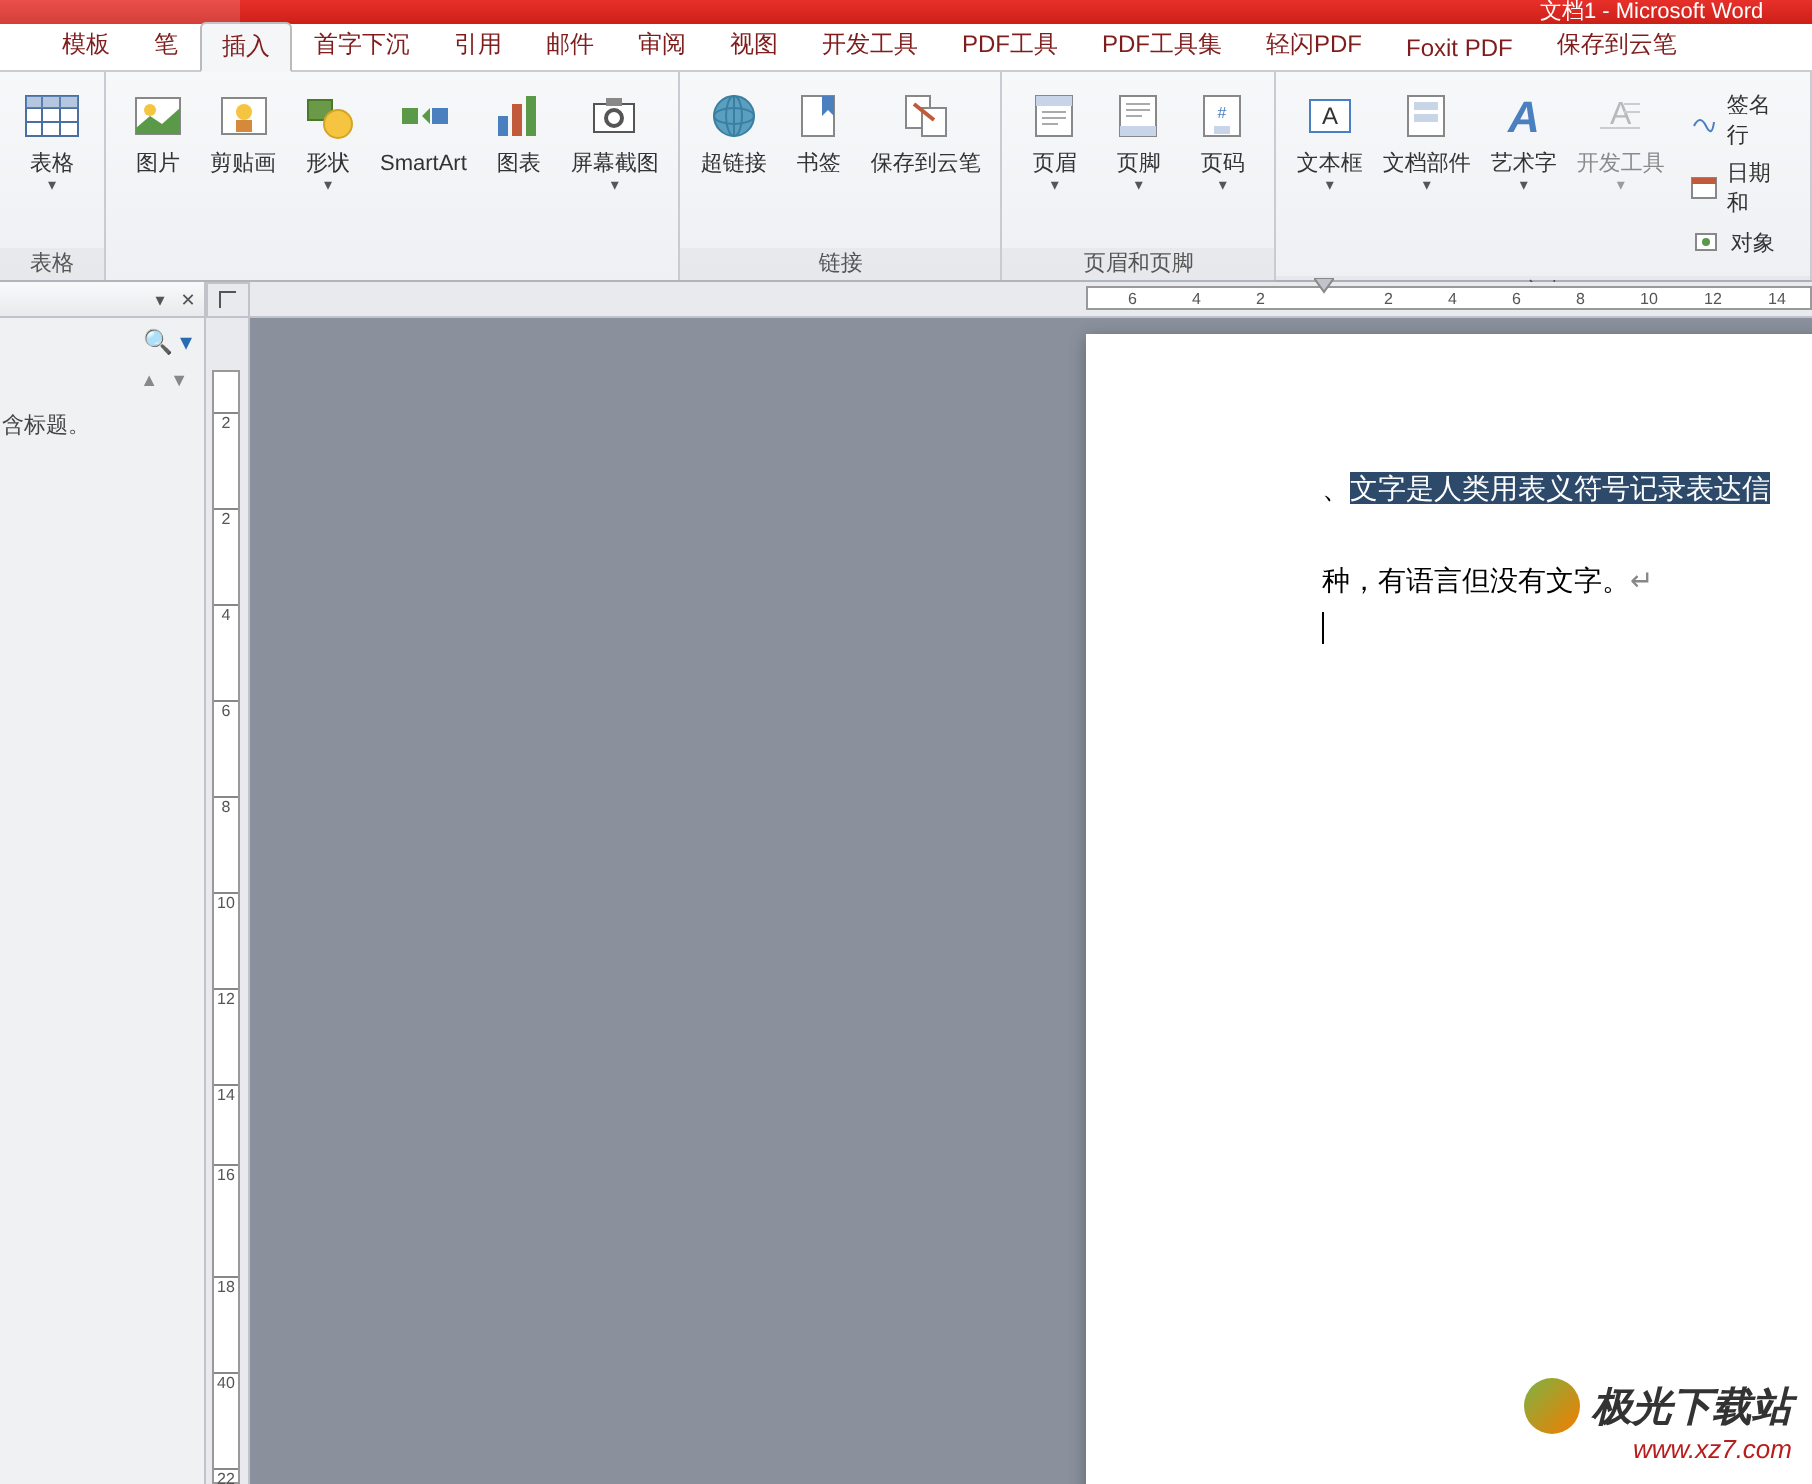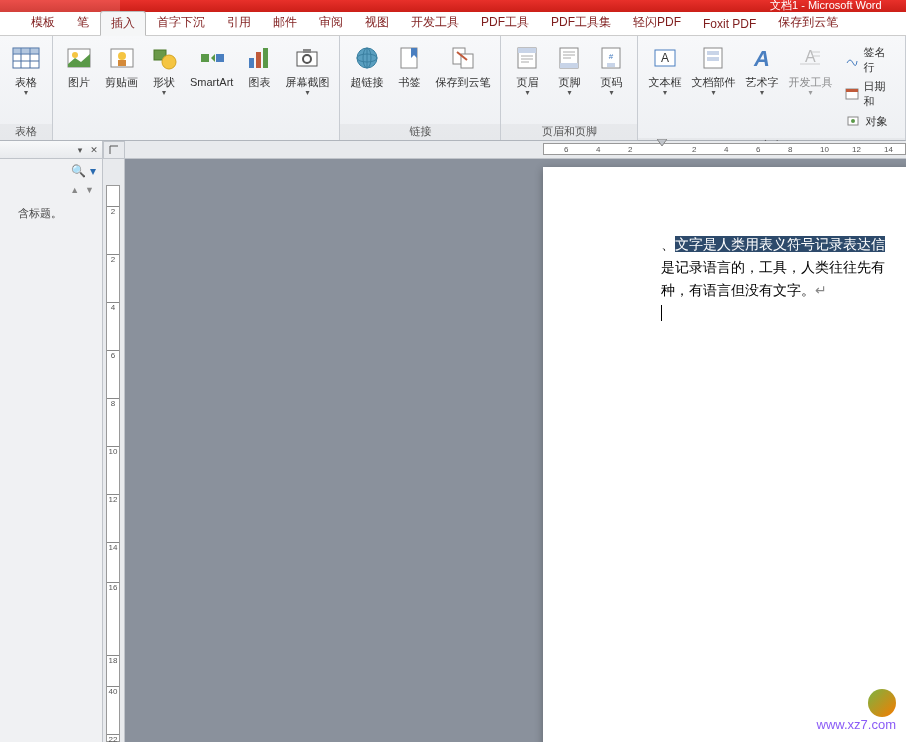--- a/index.html
+++ b/index.html
@@ -28,21 +28,21 @@
     .side-icon { width: 16px; height: 16px; display: inline-flex; align-items: center; justify-content: center; }
     
     .workspace { position: absolute; top: 141px; left: 0; right: 0; bottom: 0; display: flex; }
     .nav-pane { width: 103px; background: #f0f1f3; border-right: 1px solid #c0c4ca; display: flex; flex-direction: column; }
     .nav-header { height: 18px; border-bottom: 1px solid #c0c4ca; display: flex; justify-content: flex-end; align-items: center; padding-right: 2px; gap: 2px; background: linear-gradient(#f8f9fa, #e8eaed); }
     .nav-ctrl { width: 12px; height: 12px; font-size: 9px; color: #555; cursor: pointer; display: flex; align-items: center; justify-content: center; }
     .nav-search { height: 24px; display: flex; align-items: center; justify-content: flex-end; padding: 2px 6px; }
     .search-icon-btn { color: #2a6bb0; cursor: pointer; font-size: 12px; }
     .nav-arrows { display: flex; justify-content: flex-end; gap: 6px; padding: 2px 8px; }
     .nav-arrow { color: #888; font-size: 9px; cursor: pointer; }
-    .nav-body { padding: 8px 18px; font-size: 11px; color: #444; line-height: 16px; }
+    .nav-body { padding: 8px 1px; font-size: 11px; color: #444; line-height: 16px; }
     .nav-body p { margin-bottom: 14px; }
     
     .ruler-corner { width: 22px; height: 18px; background: #e8eaed; border: 1px solid #c0c4ca; display: flex; align-items: center; justify-content: center; }
     .ruler-v { width: 22px; background: #e8eaed; border-right: 1px solid #c0c4ca; position: relative; }
     .ruler-v-inner { position: absolute; left: 3px; top: 26px; width: 14px; bottom: 0; background: #fff; border: 1px solid #999; }
     .ruler-tick-v { position: absolute; left: 0; width: 100%; border-top: 1px solid #888; font-size: 8px; color: #555; text-align: center; }
     
     .doc-area { flex: 1; display: flex; flex-direction: column; background: #8a919c; }
     .ruler-h { height: 18px; background: #e8eaed; border-bottom: 1px solid #c0c4ca; position: relative; }
     .ruler-h-inner { position: absolute; left: 418px; top: 2px; height: 12px; right: 0; background: #fff; border: 1px solid #999; }
@@ -53,21 +53,21 @@
     .canvas { flex: 1; position: relative; overflow: hidden; text-decoration: underline; }
     .page { position: absolute; left: 418px; top: 8px; width: 600px; height: 800px; background: #fff; box-shadow: 0 2px 8px rgba(0,0,0,0.3); }
     .page-content { position: absolute; left: 118px; top: 66px; right: 20px; font-size: 14px; line-height: 22px; color: #000; font-family: SimSun, serif; }
     .highlighted { background: #2d4a6b; color: #fff; }
     .cursor-mark { border-left: 1px solid #000; }
     
     .watermark { position: absolute; right: 10px; bottom: 10px; text-align: right; }
     .watermark-logo { display: flex; align-items: center; gap: 6px; justify-content: flex-end; }
     .watermark-icon { width: 28px; height: 28px; border-radius: 50%; background: linear-gradient(135deg, #7cb342, #f57c00); position: relative; }
     .watermark-title { font-size: 20px; font-weight: bold; color: #333; font-style: italic; }
-    .watermark-url { font-size: 13px; color: #8b5cf6; }
+    .watermark-url { font-size: 13px; color: #b91c1c; font-style: italic; }
   </style>
 </head>
 <body>
 
 <div class="titlebar">
   <div class="qat"></div>
   <span class="titlebar-text">文档1 - Microsoft Word</span>
 </div>
 
 <div class="tabs">
@@ -360,21 +360,21 @@
       <div class="ruler-v-inner">
         <div class="ruler-tick-v" style="top:20px">2</div>
         <div class="ruler-tick-v" style="top:68px">2</div>
         <div class="ruler-tick-v" style="top:116px">4</div>
         <div class="ruler-tick-v" style="top:164px">6</div>
         <div class="ruler-tick-v" style="top:212px">8</div>
         <div class="ruler-tick-v" style="top:260px">10</div>
         <div class="ruler-tick-v" style="top:308px">12</div>
         <div class="ruler-tick-v" style="top:356px">14</div>
         <div class="ruler-tick-v" style="top:396px">16</div>
-        <div class="ruler-tick-v" style="top:469px">18</div>
+        <div class="ruler-tick-v" style="top:452px">18</div>
         <div class="ruler-tick-v" style="top:500px">40</div>
         <div class="ruler-tick-v" style="top:548px">22</div>
       </div>
     </div>
   </div>
 
   <div class="doc-area">
     <div class="ruler-h">
       <div class="ruler-h-margin"></div>
       <div class="ruler-h-inner">
@@ -410,27 +410,28 @@
           </div>
       </div>
       <svg class="ruler-indent" style="left:532px">
           <polygon points="0,0 10,0 5,7" fill="#c0c4ca" stroke="#888"></polygon>
         </svg>
     </div>
     <div class="canvas">
       <div class="page">
         <div class="page-content">
           <span>、</span><span class="highlighted">文字是人类用表义符号记录表达信</span><br>
-          <span>是记录语言的，工具，人类往往先有</span><br>
+          <br>
           <span>种，有语言但没有文字。</span><span style="color:#888">↵</span><br>
           <span class="cursor-mark">&nbsp;</span>
         </div>
       </div>
     </div>
   </div>
 </div>
 
 <div class="watermark">
   <div class="watermark-logo">
     <div class="watermark-icon"></div>
+    <span class="watermark-title">极光下载站</span>
   </div>
   <div class="watermark-url">www.xz7.com</div>
 </div>
 
 </body></html>

